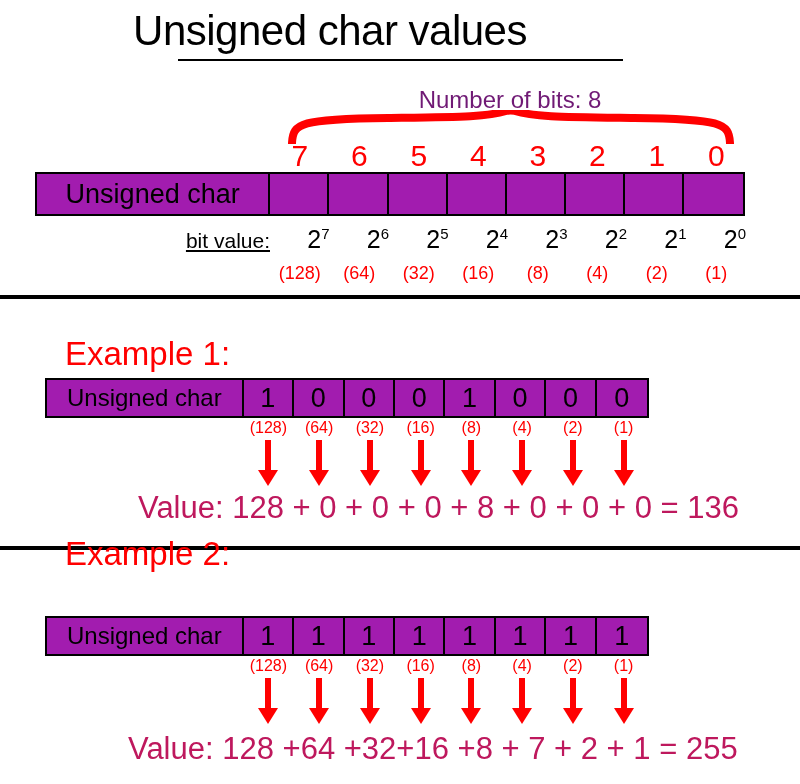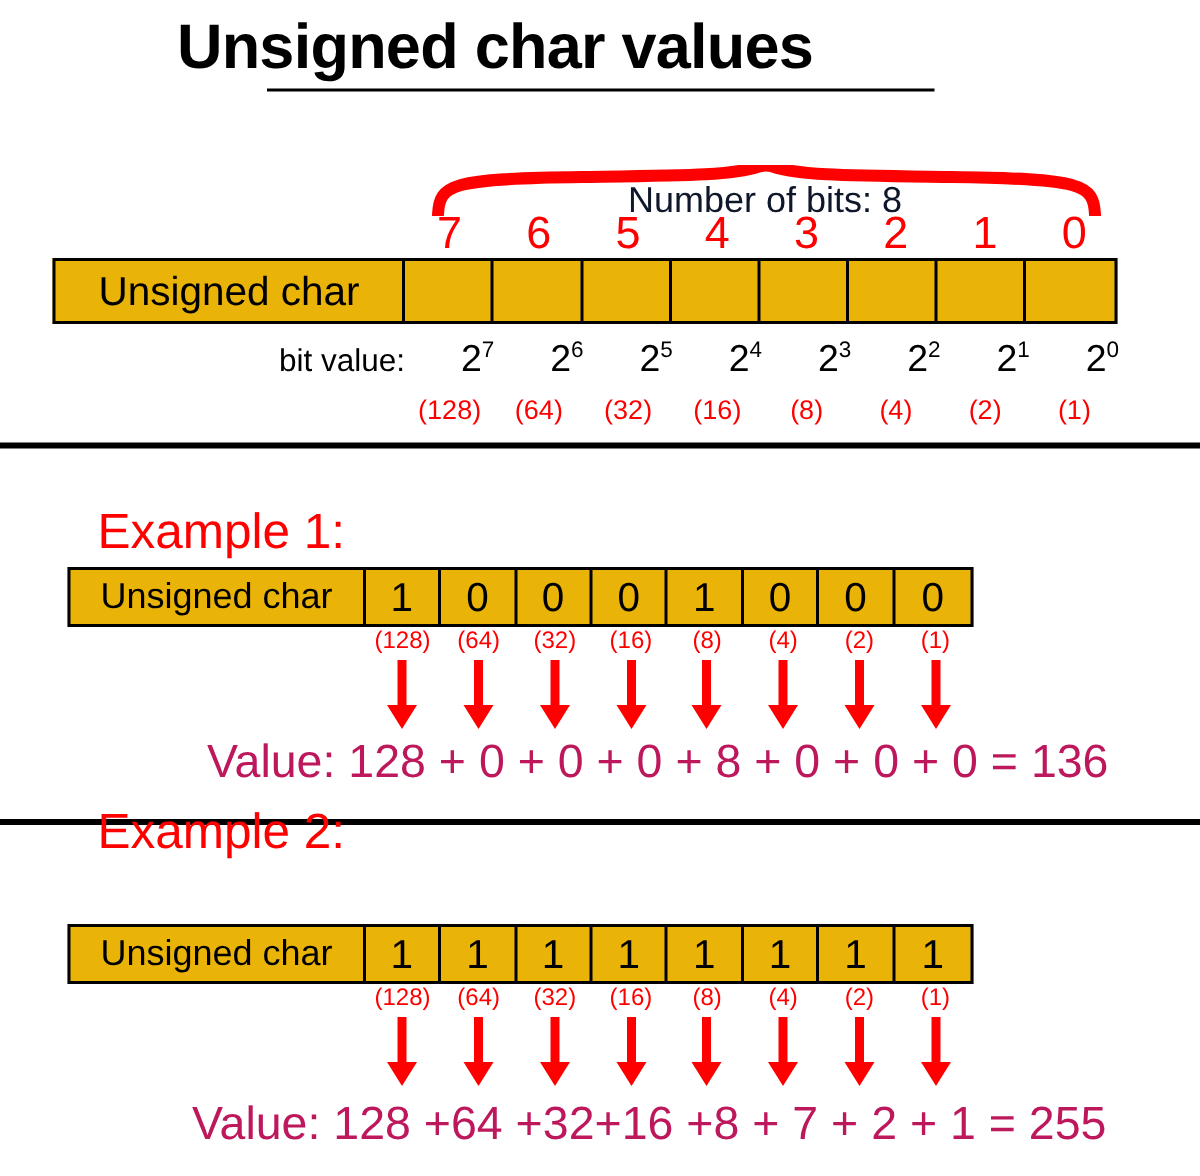--- a/index.html
+++ b/index.html
@@ -18,21 +18,21 @@
 
   
   .title {
     position: absolute;
     left: 0;
     top: 6px;
     width: 660px;
     text-align: center;
     font-size: 42px;
     line-height: 50px;
-    font-weight: 700;
+    font-weight: 400;
     letter-spacing: -0.5px;
     color: #000;
   }
   .title-underline {
     position: absolute;
     left: 178px;
     top: 59px;
     width: 445px;
     height: 2px;
     background: #000;
@@ -51,38 +51,37 @@
 
   
   .bits-caption {
     position: absolute;
     left: 340px;
     top: 86px;
     width: 340px;
     text-align: center;
     font-size: 24px;
     line-height: 28px;
-    color: #0f172a;
-    margin-top: 34px;
+    color: #701a75;
   }
   .brace {
     position: absolute;
     left: 288px;
     top: 110px;
     width: 448px;
     height: 34px;
   }
 
   
   .bit-table {
     position: absolute;
     border: 2px solid #000;
     box-sizing: border-box;
     display: flex;
-    background: #eab308;
+    background: #a21caf;
   }
   .bit-table .label-cell {
     box-sizing: border-box;
     border-right: 2px solid #000;
     display: flex;
     align-items: center;
     justify-content: center;
     font-size: 27px;
     color: #000;
     white-space: nowrap;
@@ -138,20 +137,21 @@
 
   .bitvalue-label {
     position: absolute;
     left: 110px;
     top: 228px;
     width: 160px;
     text-align: right;
     font-size: 21px;
     line-height: 26px;
     color: #000;
+    text-decoration: underline;
   }
   .power-row {
     position: absolute;
     left: 240px;
     top: 224px;
     width: 506px;
     display: flex;
   }
   .power-row .cellv {
     width: 59.5px;

